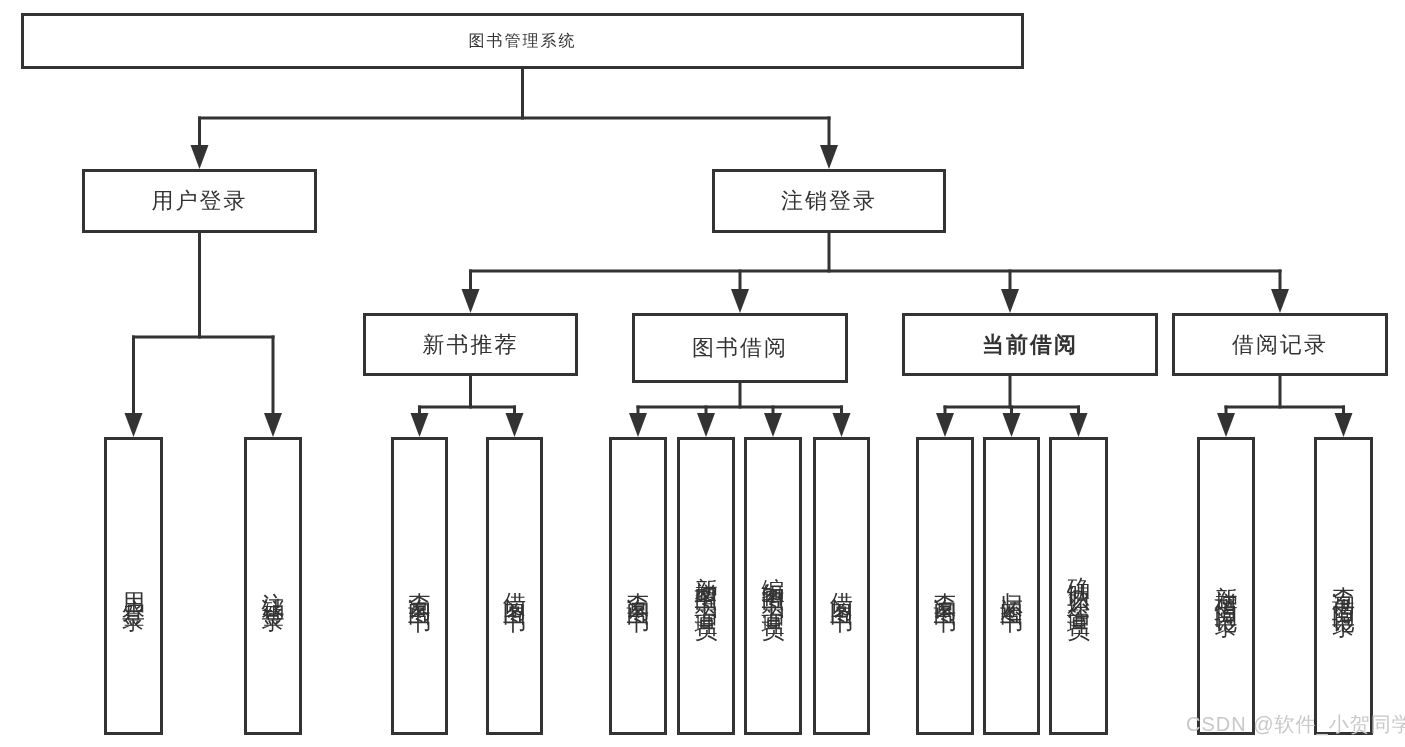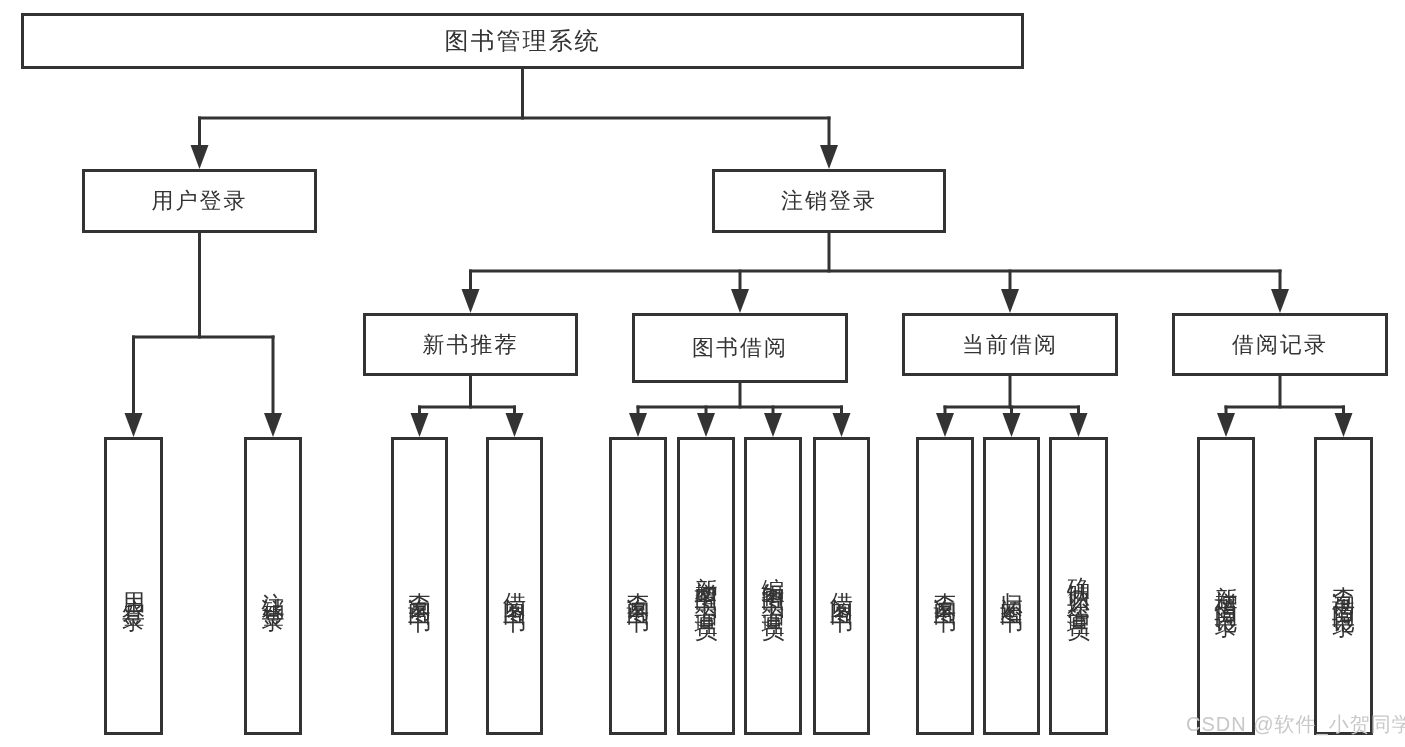--- a/index.html
+++ b/index.html
@@ -9,21 +9,21 @@
     font-family:"Liberation Sans","DejaVu Sans",sans-serif;overflow:hidden;
   }
   #edges-svg{position:absolute;left:0;top:0;width:1405px;height:747px;z-index:1;}
   .node{
     position:absolute;box-sizing:border-box;z-index:2;
     border:3px solid var(--line,#333333);background:#ffffff;
     display:flex;align-items:center;justify-content:center;
     font-size:22px;color:var(--text,#333333);letter-spacing:2px;
     white-space:nowrap;
   }
-  .node.root{font-size:24px;font-family:Liberation Mono, monospace;}
+  .node.root{font-size:16px;font-family:Liberation Mono, monospace;}
   .node.vert{
     writing-mode:vertical-rl;text-orientation:mixed;
     font-size:23px;letter-spacing:6px;white-space:normal;
     line-height:1;
   }
   .watermark{
     position:absolute;z-index:3;left:1186px;top:711px;
     font-size:20px;letter-spacing:1px;color:#c8c8c8;
     font-family:"Liberation Sans","DejaVu Sans",sans-serif;
     white-space:nowrap;
@@ -86,21 +86,21 @@
       <polygon points="1217,413 1235,413 1226,437" fill="#333333"></polygon>
       <line x1="1343.5" y1="407" x2="1343.5" y2="417" stroke="#333333" stroke-width="3" stroke-linecap="square"></line>
       <polygon points="1334.5,413 1352.5,413 1343.5,437" fill="#333333"></polygon>
     </svg>
   <div class="watermark" style="color: rgb(200, 200, 200);">CSDN @软件_小贺同学</div>
 <div class="node root" style="left: 21px; top: 13px; width: 1003px; height: 56px;">图书管理系统</div>
     <div class="node" style="left: 82px; top: 169px; width: 235px; height: 64px;">用户登录</div>
     <div class="node" style="left: 712px; top: 169px; width: 234px; height: 64px;">注销登录</div>
     <div class="node" style="left: 363px; top: 313px; width: 215px; height: 63px;">新书推荐</div>
     <div class="node" style="left: 632px; top: 313px; width: 216px; height: 70px;">图书借阅</div>
-    <div class="node" style="left: 902px; top: 313px; width: 216px; height: 63px;">当前借阅</div>
+    <div class="node" style="left: 902px; top: 313px; width: 256px; height: 63px; font-weight: bold;">当前借阅</div>
     <div class="node" style="left: 1172px; top: 313px; width: 216px; height: 63px; font-family: Liberation Serif, serif;">借阅记录</div>
     <div class="node vert" style="left: 104px; top: 437px; width: 59px; height: 298px;">用户登录</div>
     <div class="node vert" style="left: 244px; top: 437px; width: 58px; height: 298px;">注销登录</div>
     <div class="node vert" style="left: 391px; top: 437px; width: 57px; height: 298px;">查询图书</div>
     <div class="node vert" style="left: 486px; top: 437px; width: 57px; height: 298px;">借阅图书</div>
     <div class="node vert" style="left: 609px; top: 437px; width: 58px; height: 298px;">查询图书</div>
     <div class="node vert" style="left: 677px; top: 437px; width: 58px; height: 298px;">新增图书（管理员）</div>
     <div class="node vert" style="left: 744px; top: 437px; width: 58px; height: 298px;">编辑图书（管理员）</div>
     <div class="node vert" style="left: 813px; top: 437px; width: 57px; height: 298px;">借阅图书</div>
     <div class="node vert" style="left: 916px; top: 437px; width: 58px; height: 298px;">查询图书</div>

